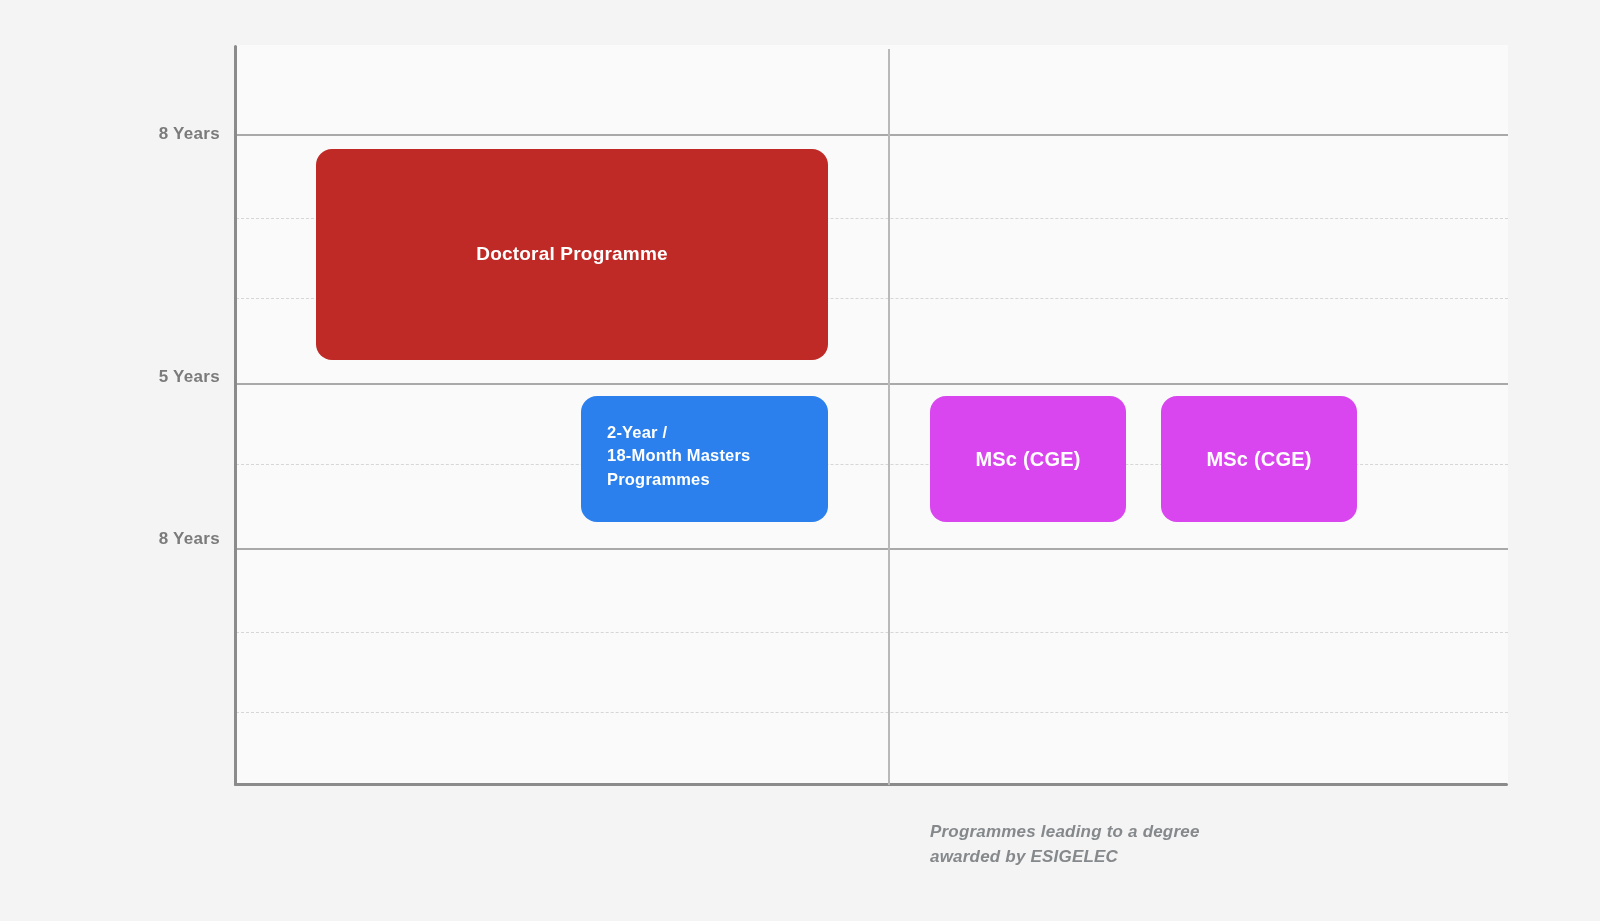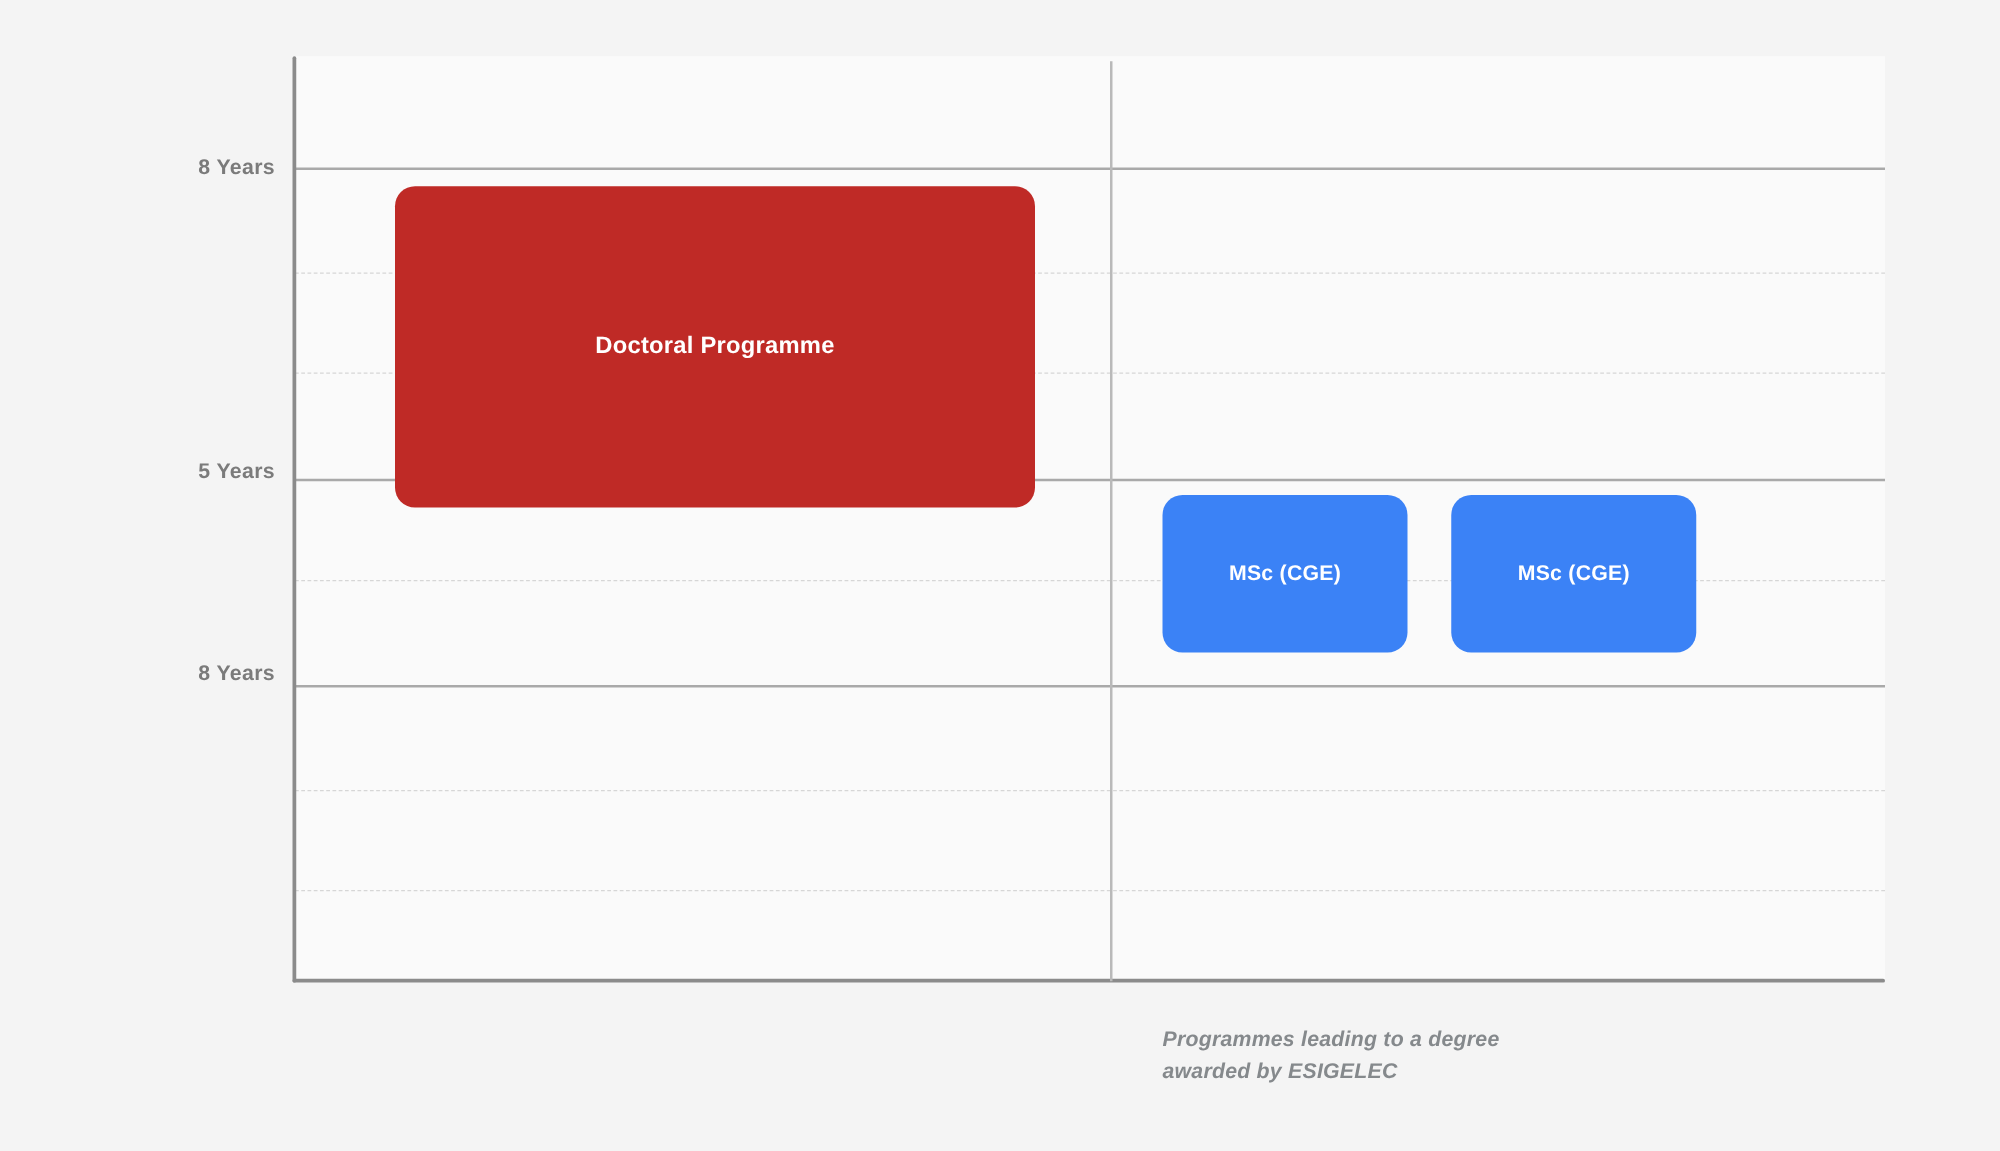--- a/index.html
+++ b/index.html
@@ -119,24 +119,24 @@
     background: #2b80ee;
     align-items: flex-start;
     justify-content: flex-start;
   }
   .box.lightblue .box-label {
     position: absolute;
     left: 26px;
     top: 25px;
   }
   .box.grey {
-    background: #3b82f6;
+    background: #d946ef;
     align-items: center;
     justify-content: center;
-    font-size: 17px;
+    font-size: 20px;
     text-align: center;
   }
 
   
   .caption {
     position: absolute;
     font-size: 17px;
     font-weight: 700;
     color: #85898c;
     line-height: 1.45;
@@ -162,25 +162,30 @@
   <div class="grid-solid" style="top:548px"></div>
 
   <div class="axis-y"></div>
   <div class="axis-x"></div>
   <div class="divider-v"></div>
 
   <div class="ytick" style="top:124px">8 Years</div>
   <div class="ytick" style="top:367px">5 Years</div>
   <div class="ytick" style="top:529px">8 Years</div>
 
-  <div class="box red" style="left:316px; top:149px; width:512px; height:257px;">
+  <div class="box red" style="left:316px; top:149px; width:512px; height:211px;">
     <span class="box-label">Doctoral Programme</span>
   </div>
 
 
+  <div class="box lightblue" style="left:581px; top:396px; width:247px; height:126px;">
+    <span class="box-label" style="white-space:pre-line;">2-Year /
+18-Month Masters
+Programmes</span>
+  </div>
 
   <div class="box grey" style="left:930px; top:396px; width:196px; height:126px;">
     <span class="box-label">MSc (CGE)</span>
   </div>
 
   <div class="box grey" style="left:1161px; top:396px; width:196px; height:126px;">
     <span class="box-label">MSc (CGE)</span>
   </div>
 
   <div class="caption" style="left:930px; top:820px;font-style:italic;">Programmes leading to a degree

